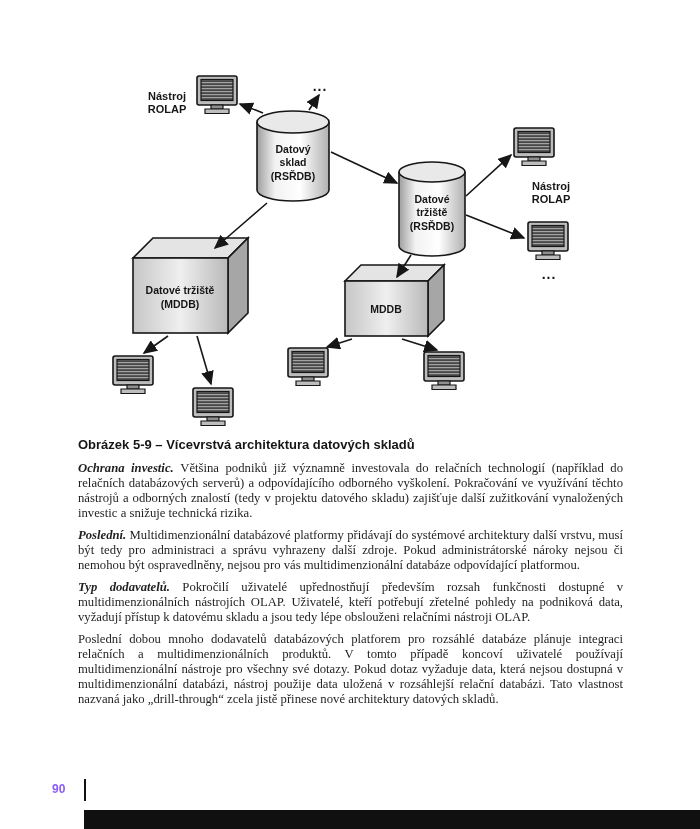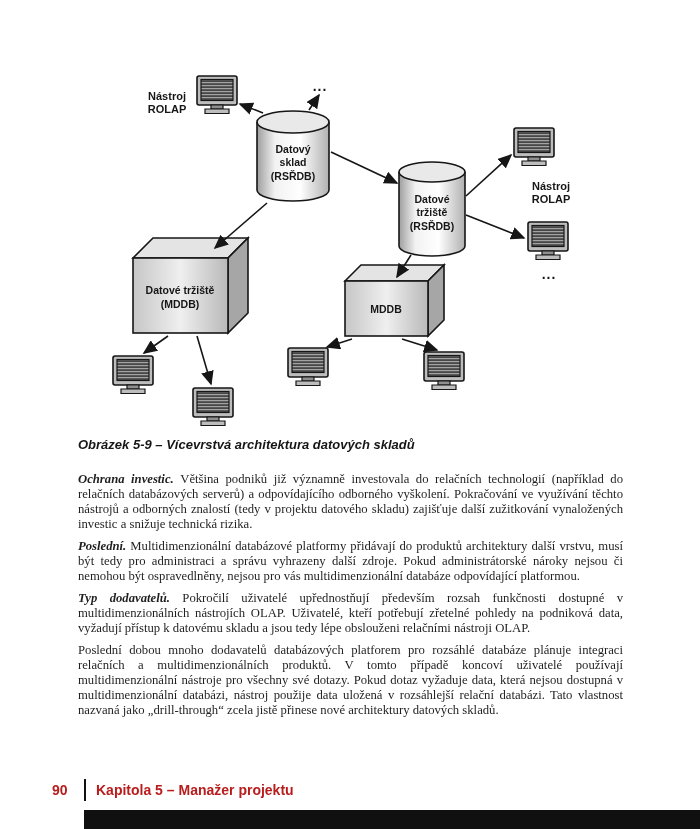--- a/index.html
+++ b/index.html
@@ -21,38 +21,37 @@
     fill:#161616;
     text-anchor:middle;
   }
   .dlabel { font-size:11px; }
   .dsmall { font-size:10.5px; }
   .ddots  { font-size:14px; letter-spacing:1px; }
 
   .caption {
     position:absolute; top:437px; left:78px; width:545px;
     font-family:"Liberation Sans", sans-serif;
-    font-size:13px; font-weight:700; color:#161616;font-style:italic;
+    font-size:13px; font-weight:700; color:#161616;
   }
 
   .body-text {
     position:absolute; top:461px; left:78px; width:545px;
     font-size:12.7px; line-height:15px;
     text-align:justify;
     color:#1f1f1f;
-    margin-top:11px;
   }
   .body-text p { margin-bottom:7px; }
   .lead { font-weight:700; font-style:italic; }
   .lead:not(:empty)::after { content:" "; }
 
   .footer {
     position:absolute; top:779px; left:0; width:700px; height:24px;
     font-family:"Liberation Sans", sans-serif;
-    font-weight:700; font-size:14px; color:#b91c1c;
+    font-weight:700; font-size:12px; color:#8b5cf6;
   }
   .page-num   { position:absolute; left:52px; top:3px; }
   .footer-rule{ position:absolute; left:84px; top:0; width:2px; height:22px; background:#111; }
   .chapter    { position:absolute; left:96px; top:3px; }
 
   .bottom-bar {
     position:absolute; top:810px; left:84px; right:0; height:19px;
     background:#101010;
   }
 </style>
@@ -150,26 +149,25 @@
     </g>
   </svg>
 
   <div class="caption">
     <span>Obrázek 5-9</span>
     <span>– Vícevrstvá architektura datových skladů</span>
   </div>
 
   <div class="body-text">
     <p><span class="lead">Ochrana investic.</span><span>Většina podniků již významně investovala do relačních technologií (například do relačních databázových serverů) a odpovídajícího odborného vyškolení. Pokračování ve využívání těchto nástrojů a odborných znalostí (tedy v projektu datového skladu) zajišťuje další zužitkování vynaložených investic a snižuje technická rizika.</span></p>
-    <p><span class="lead">Poslední.</span><span>Multidimenzionální databázové platformy přidávají do produktů architektury další vrstvu, musí být tedy pro administraci a správu vyhrazeny další zdroje. Pokud administrátorské nároky nejsou či nemohou být ospravedlněny, nejsou pro vás multidimenzionální databáze odpovídající platformou.</span></p>
+    <p><span class="lead">Poslední.</span><span>Multidimenzionální databázové platformy přidávají do systémové architektury další vrstvu, musí být tedy pro administraci a správu vyhrazeny další zdroje. Pokud administrátorské nároky nejsou či nemohou být ospravedlněny, nejsou pro vás multidimenzionální databáze odpovídající platformou.</span></p>
     <p><span class="lead">Typ dodavatelů.</span><span>Pokročilí uživatelé upřednostňují především rozsah funkčnosti dostupné v multidimenzionálních nástrojích OLAP. Uživatelé, kteří potřebují zřetelné pohledy na podniková data, vyžadují přístup k datovému skladu a jsou tedy lépe obslouženi relačními nástroji OLAP.</span></p>
     <p><span class="lead"></span><span>Poslední dobou mnoho dodavatelů databázových platforem pro rozsáhlé databáze plánuje integraci relačních a multidimenzionálních produktů. V tomto případě koncoví uživatelé používají multidimenzionální nástroje pro všechny své dotazy. Pokud dotaz vyžaduje data, která nejsou dostupná v multidimenzionální databázi, nástroj použije data uložená v rozsáhlejší relační databázi. Tato vlastnost nazvaná jako „drill-through“ zcela jistě přinese nové architektury datových skladů.</span></p>
   </div>
 
   <div class="footer">
     <span class="page-num">90</span>
     <span class="footer-rule"></span>
-    <span class="chapter">Kapitola 5 – Manažer projektu</span>
   </div>
 
   <div class="bottom-bar"></div>
 
 </div>
 
 </body></html>

